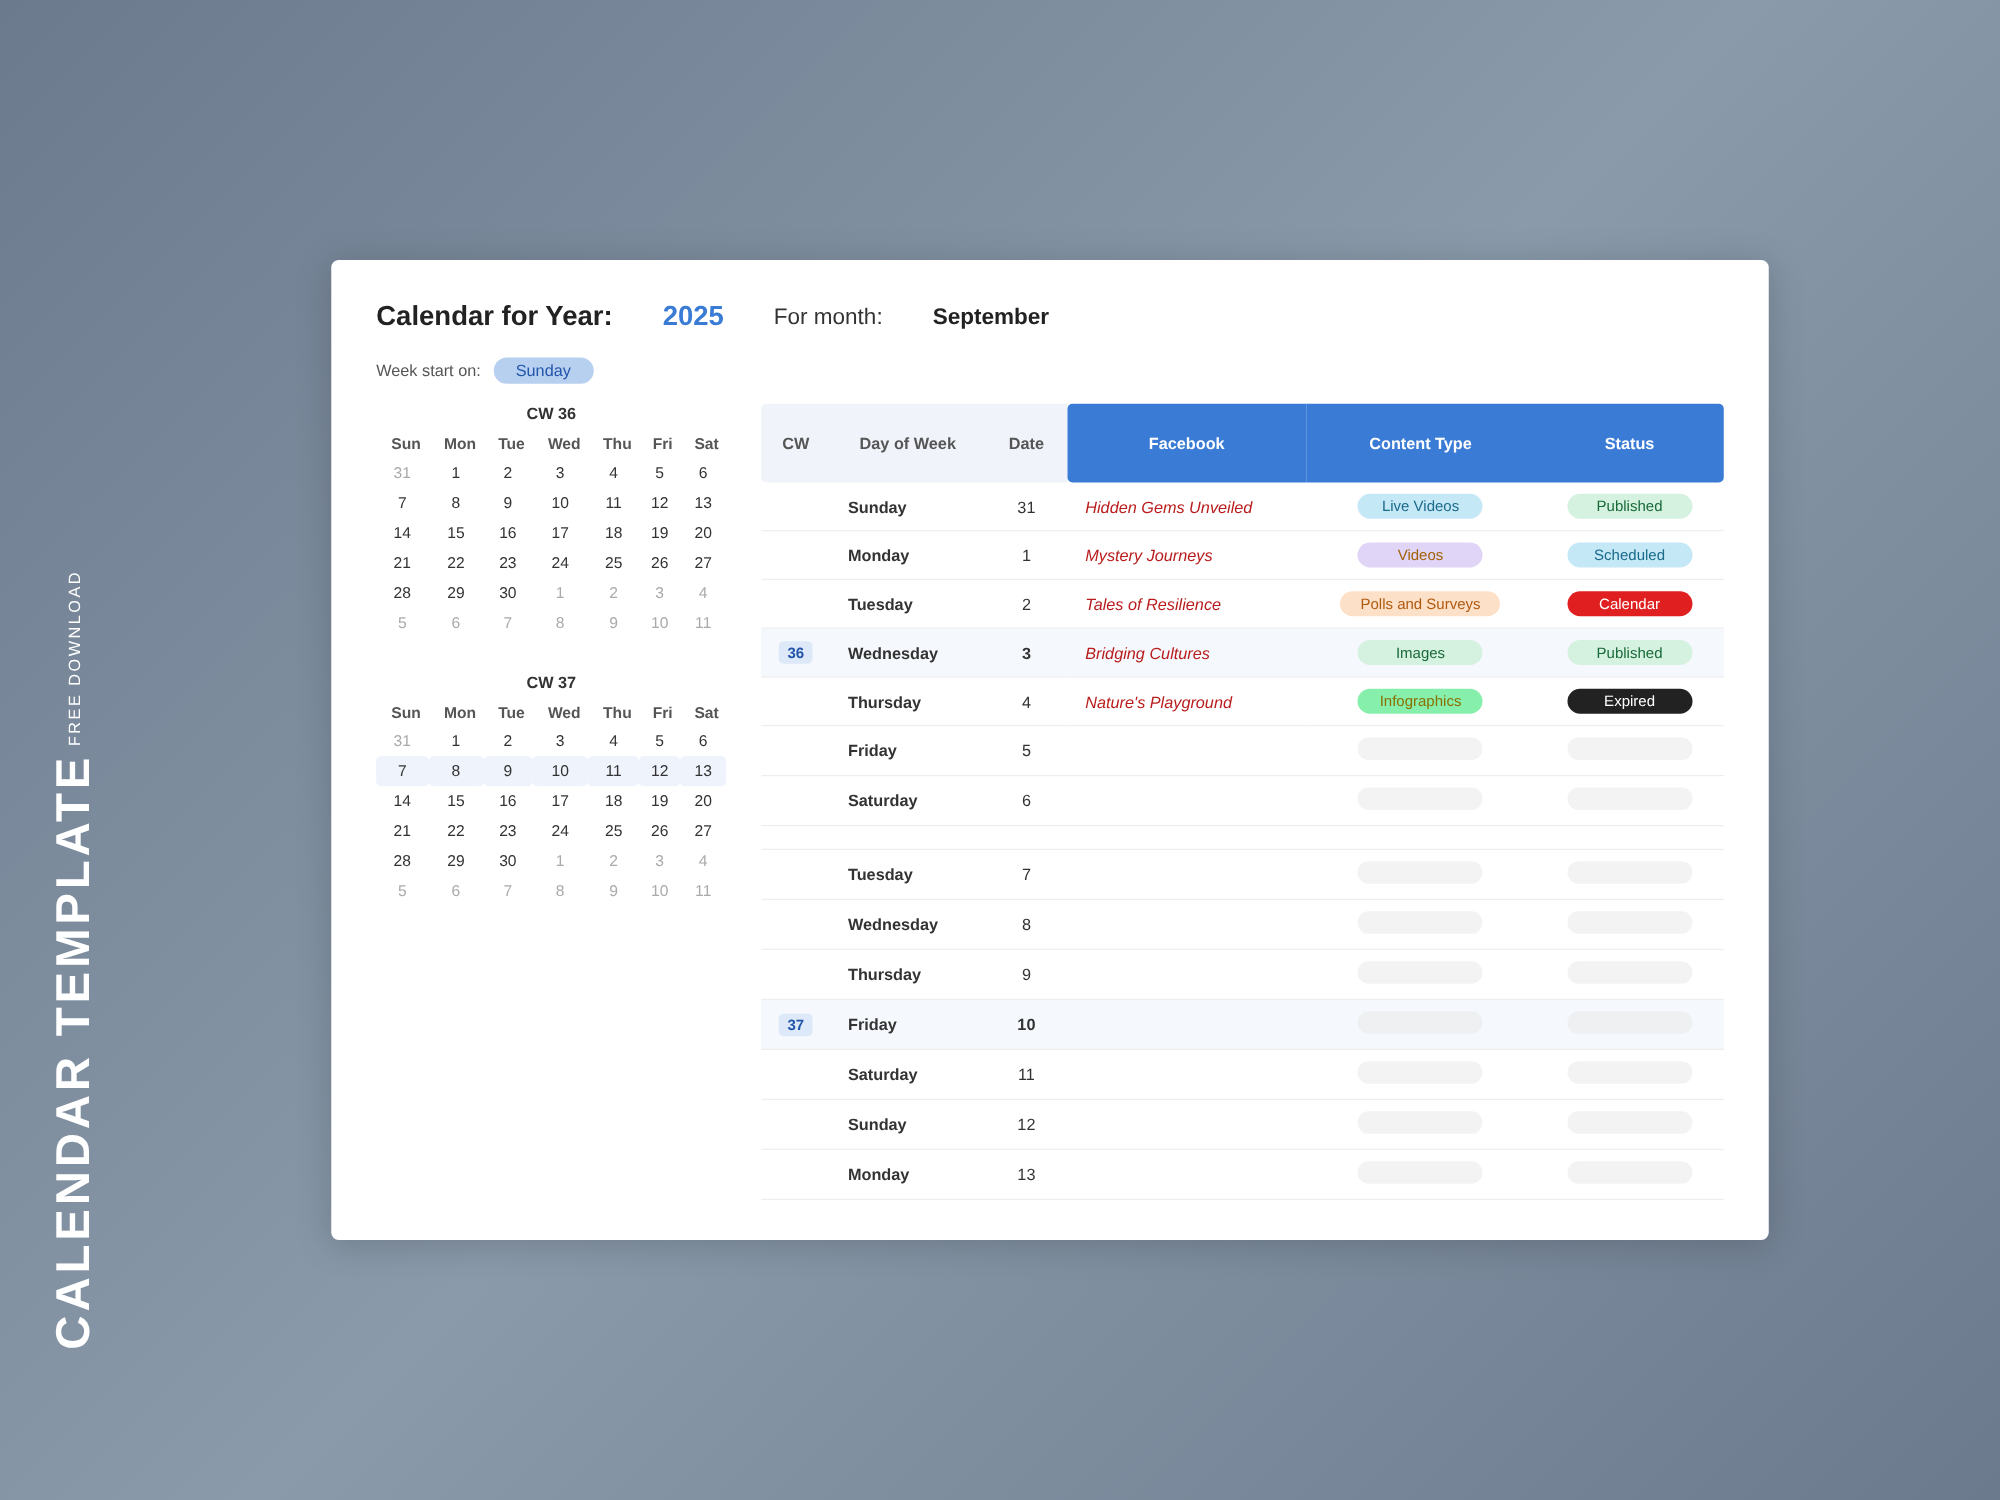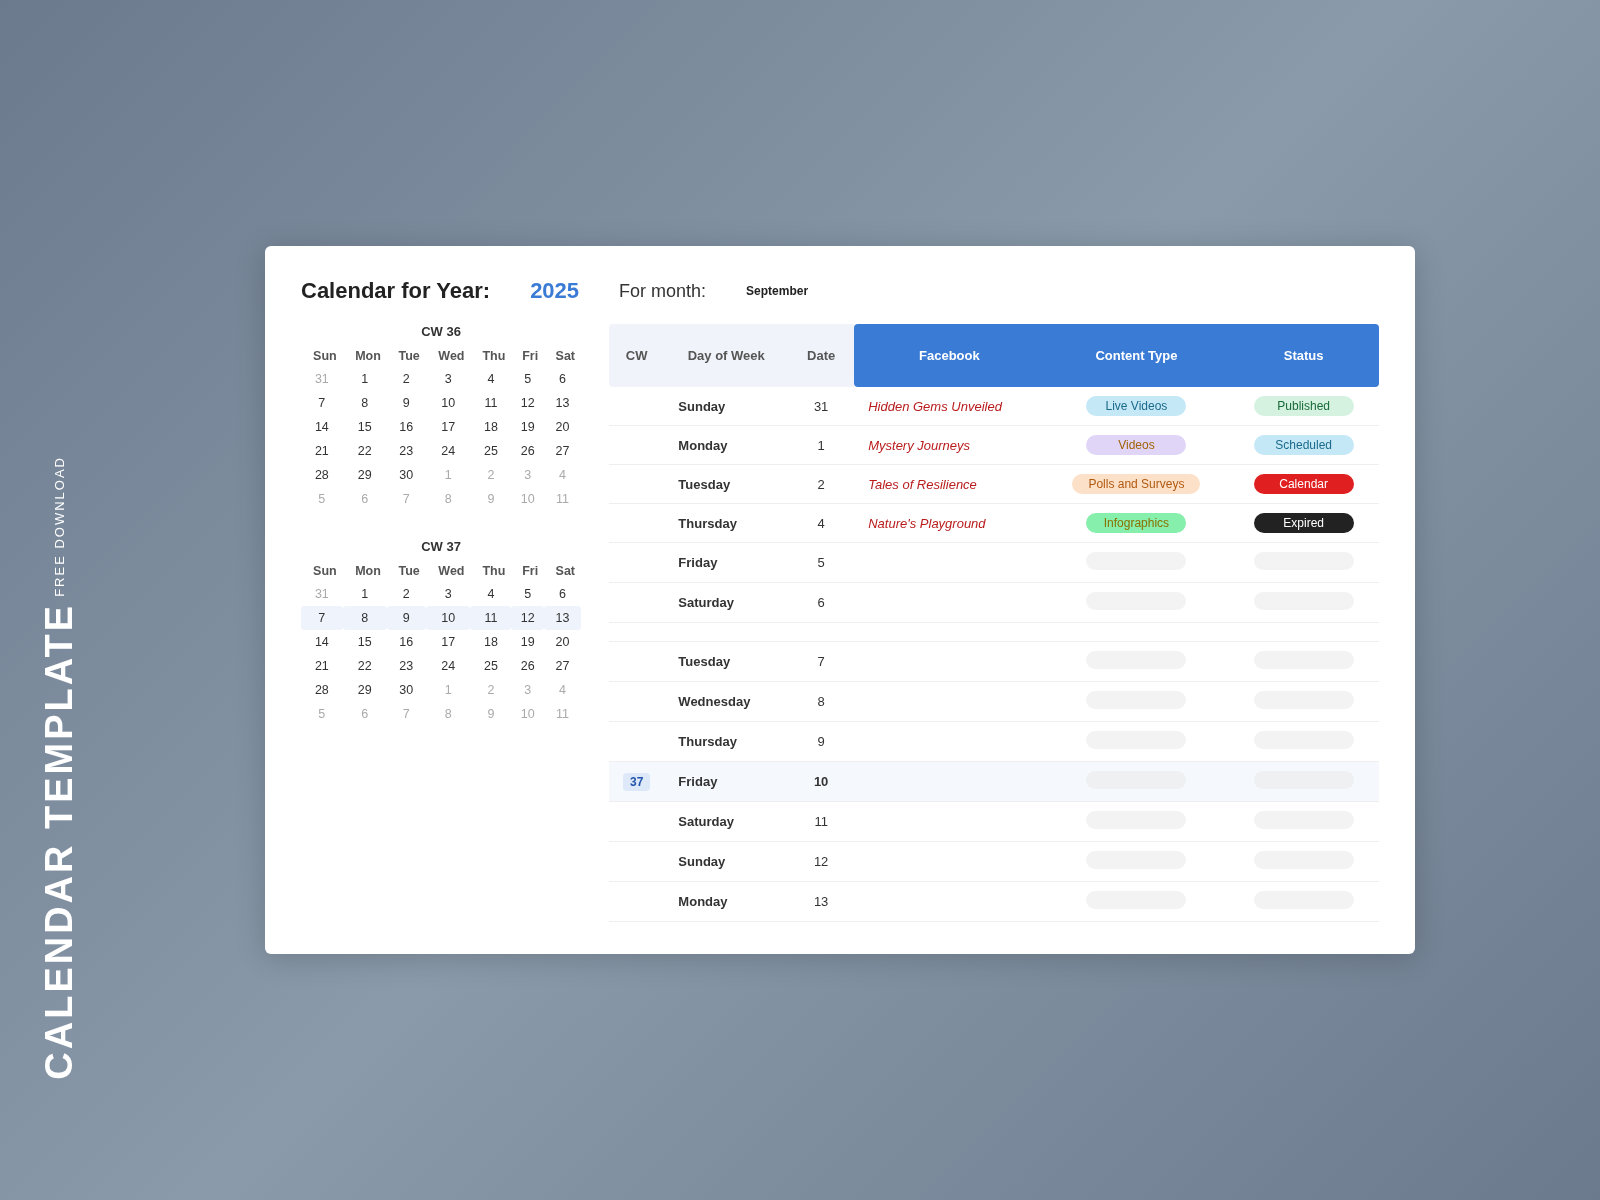--- a/index.html
+++ b/index.html
@@ -78,21 +78,21 @@
     .header-year {
       font-size: 22px;
       font-weight: 700;
       color: #3a7bd5;
     }
     .header-for-month {
       font-size: 18px;
       color: #333;
     }
     .header-month {
-      font-size: 12px;
+      font-size: 18px;
       font-weight: 600;
       color: #222;
     }
     .week-start-row {
       display: flex;
       align-items: center;
       gap: 10px;
       margin-bottom: 16px;
       font-size: 13px;
       color: #555;
@@ -247,20 +247,24 @@
 
   <div class="card">
 
     <div class="header-row">
       <span class="header-title">Calendar for Year:</span>
       <span class="header-year">2025</span>
       <span class="header-for-month">For month:</span>
       <span class="header-month">September</span>
     </div>
 
+    <div class="week-start-row">
+      <span>Week start on:</span>
+      <button class="week-start-btn">Sunday</button>
+    </div>
 
     <div class="main-layout">
 
       <div class="calendar-section">
 
         <div class="cw-label">CW 36</div>
         <table class="cal-grid">
           <thead>
             <tr>
               <th>Sun</th>
@@ -436,20 +440,28 @@
               <td><span class="badge badge-scheduled">Scheduled</span></td>
             </tr>
             <tr>
               <td class="cw-cell"></td>
               <td class="day-name">Tuesday</td>
               <td>2</td>
               <td class="facebook-name">Tales of Resilience</td>
               <td><span class="badge badge-polls">Polls and Surveys</span></td>
               <td><span class="badge badge-rejected">Calendar</span></td>
             </tr>
+            <tr style="background:#f5f8fd;">
+              <td class="cw-cell"><span class="cw-number">36</span></td>
+              <td class="day-name" style="font-weight:800;">Wednesday</td>
+              <td style="font-weight:700;">3</td>
+              <td class="facebook-name">Bridging Cultures</td>
+              <td><span class="badge badge-images">Images</span></td>
+              <td><span class="badge badge-published-green2">Published</span></td>
+            </tr>
             <tr>
               <td class="cw-cell"></td>
               <td class="day-name">Thursday</td>
               <td>4</td>
               <td class="facebook-name">Nature's Playground</td>
               <td><span class="badge badge-infographics">Infographics</span></td>
               <td><span class="badge badge-expired">Expired</span></td>
             </tr>
             <tr>
               <td class="cw-cell"></td>

